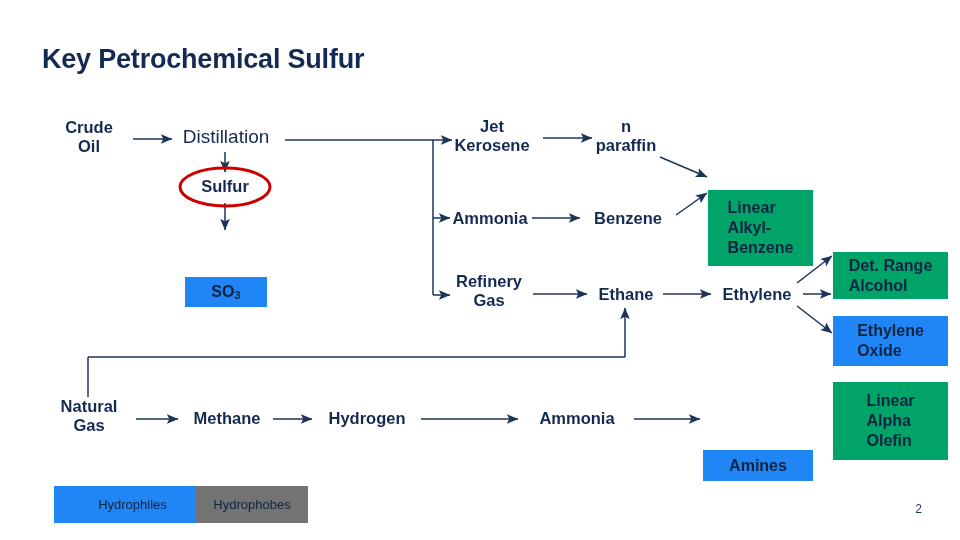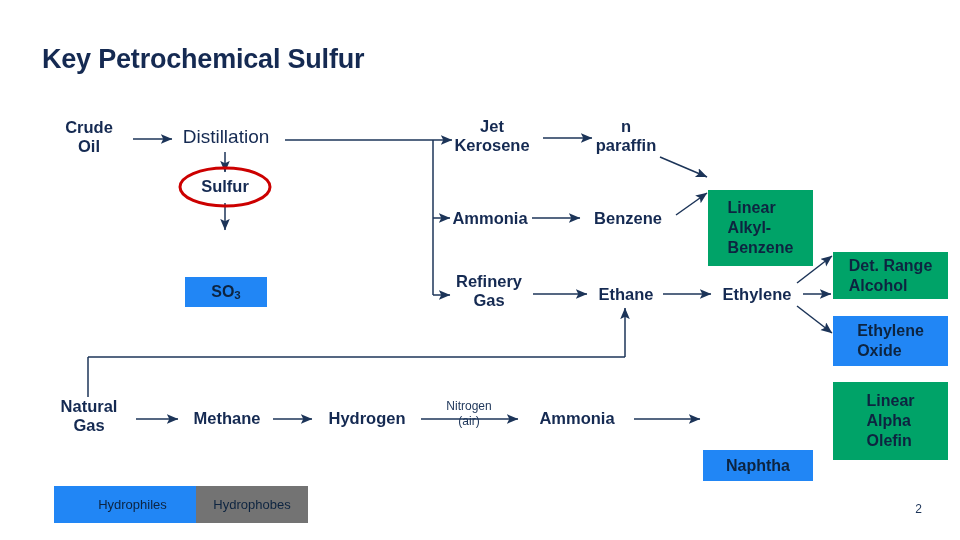--- a/index.html
+++ b/index.html
@@ -192,42 +192,40 @@
 
   <div class="node" style="left:711px; top:285px; width:92px;">Ethylene</div>
 
   <div class="node" style="left:48px; top:397px; width:82px;">Natural
 Gas</div>
 
   <div class="node" style="left:181px; top:409px; width:92px;">Methane</div>
 
   <div class="node" style="left:312px; top:409px; width:110px;">Hydrogen</div>
 
-  <div class="anno" style="left:433px; top:399px; width:72px;">Nitrogen
-(air)</div>
 
   <div class="node" style="left:521px; top:409px; width:112px;">Ammonia</div>
 
   <div class="box blue" style="left:185px; top:230px; width:82px; height:30px;">SO<sub>3</sub></div>
 
   <div class="box green" style="left:708px; top:143px; width:105px; height:76px;">Linear
 Alkyl-
 Benzene</div>
 
   <div class="box green" style="left:833px; top:205px; width:115px; height:47px;">Det. Range
 Alcohol</div>
 
   <div class="box blue" style="left:833px; top:269px; width:115px; height:50px;">Ethylene
 Oxide</div>
 
   <div class="box green" style="left:833px; top:335px; width:115px; height:78px;">Linear
 Alpha
 Olefin</div>
 
-  <div class="box blue" style="left:703px; top:403px; width:110px; height:31px;">Naphtha</div>
+  <div class="box blue" style="left:703px; top:403px; width:110px; height:31px;">Amines</div>
 
   <div class="legend-box blue" style="left:54px; top:486px; width:157px; height:37px;">Hydrophiles</div>
 
   <div class="legend-box green" style="left:196px; top:486px; width:112px; height:37px;">Hydrophobes</div>
 
   <div class="page-num">2</div>
 
 </div>
 
 </body></html>

